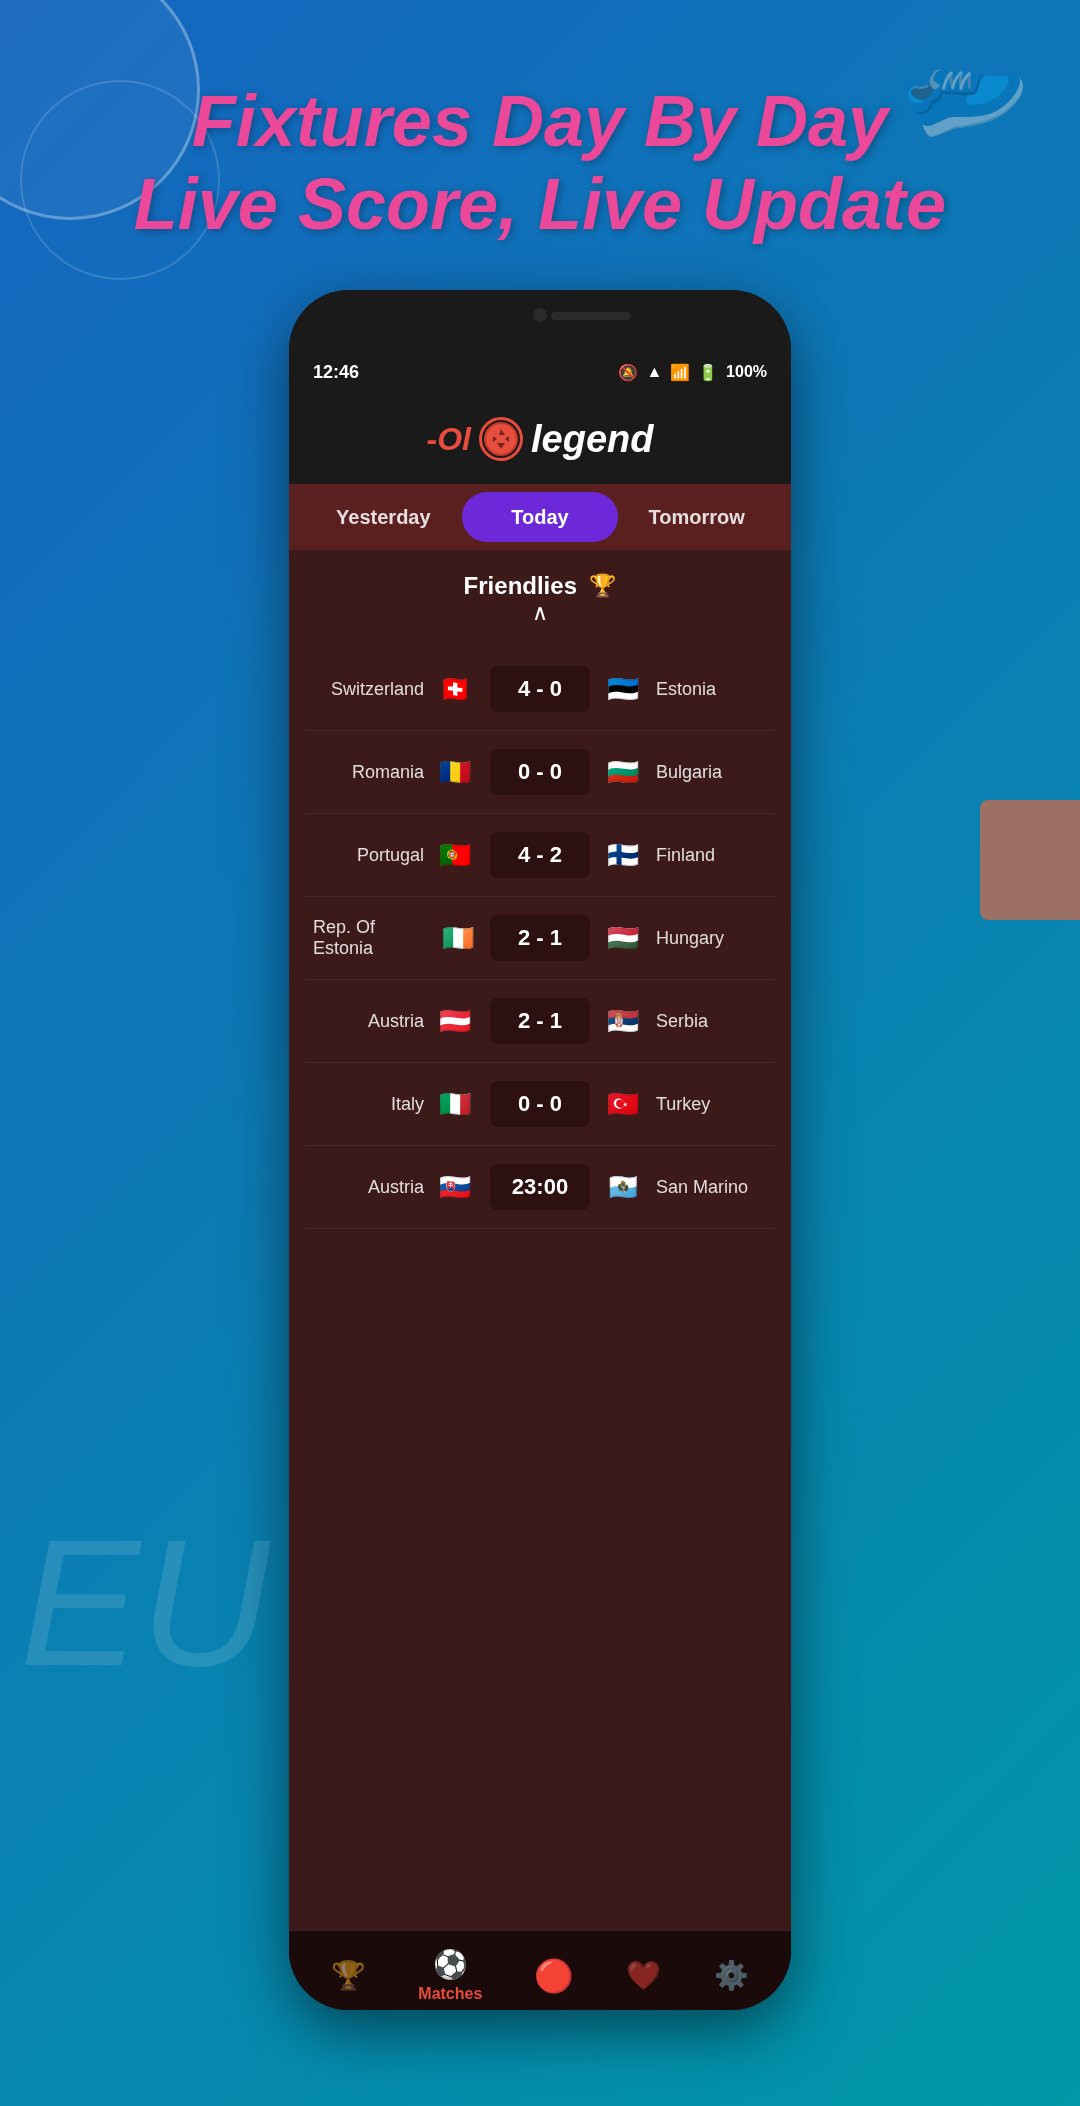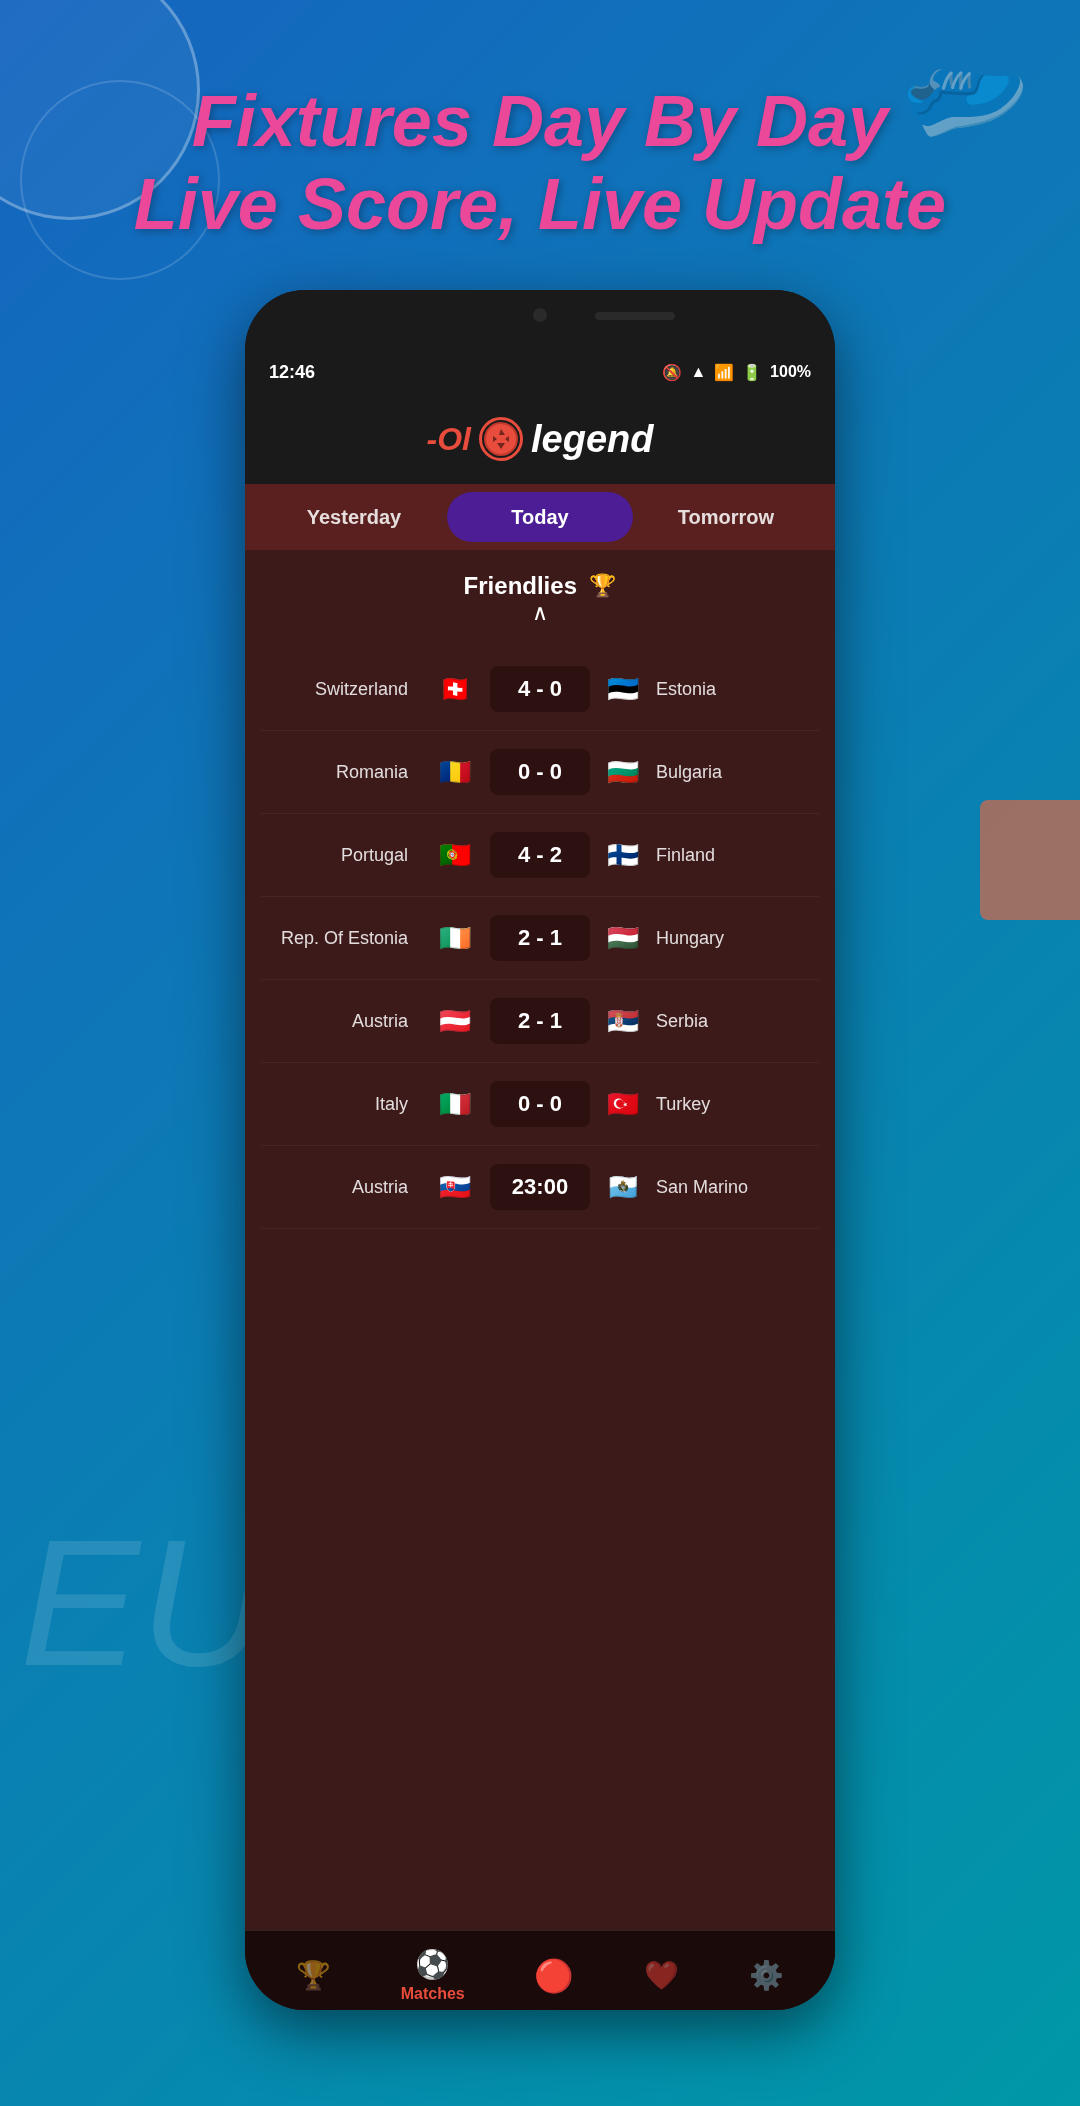--- a/index.html
+++ b/index.html
@@ -54,21 +54,21 @@
       z-index: 5;
       padding: 0 40px;
     }
 
     
     .phone-frame {
       position: absolute;
       top: 290px;
       left: 50%;
       transform: translateX(-50%);
-      width: 590px;
+      width: 502px;
       height: 1720px;
       background: #1a1a1a;
       border-radius: 60px;
       box-shadow: 0 20px 60px rgba(0,0,0,0.5);
       overflow: hidden;
       z-index: 10;
     }
 
     .phone-camera {
       width: 14px; height: 14px;
@@ -139,21 +139,21 @@
       border: none;
       border-radius: 25px;
       font-size: 20px;
       font-weight: 600;
       cursor: pointer;
       color: rgba(255,255,255,0.85);
       background: transparent;
     }
 
     .tab-btn.active {
-      background: #4c1d95;
+      background: #6d28d9;
       color: white;
     }
 
     
     .content-area {
       background: #3d1a1a;
       flex: 1;
       overflow-y: auto;
     }
 
@@ -200,21 +200,21 @@
       justify-content: center;
       padding: 18px 8px;
       border-bottom: 1px solid rgba(255,255,255,0.05);
     }
 
     .team-left {
       display: flex;
       align-items: center;
       justify-content: flex-end;
       flex: 1;
-      gap: 26px;
+      gap: 10px;
     }
 
     .team-right {
       display: flex;
       align-items: center;
       justify-content: flex-start;
       flex: 1;
       gap: 10px;
     }
 

